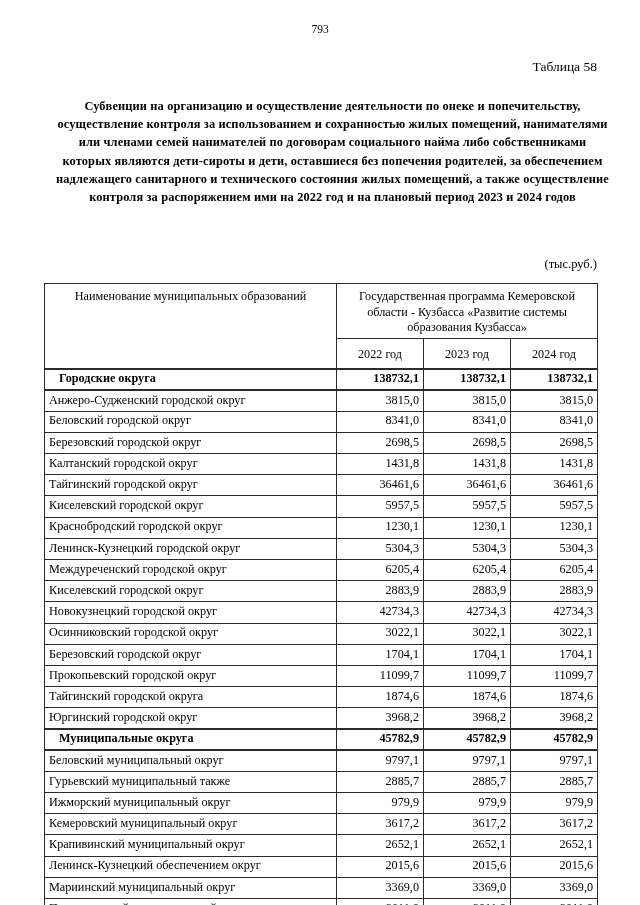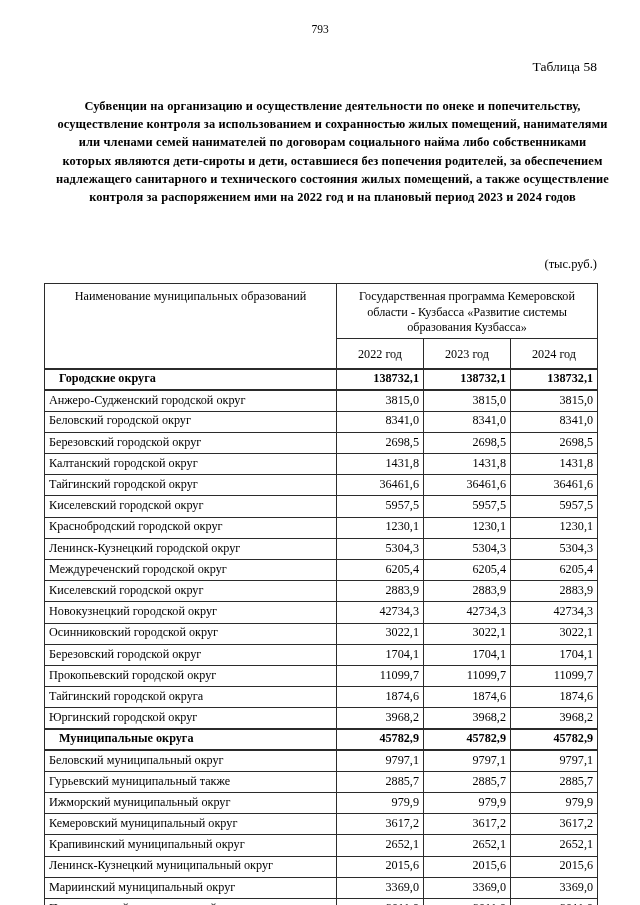--- a/index.html
+++ b/index.html
@@ -283,21 +283,21 @@
           <td class="num">3617,2</td>
           <td class="num">3617,2</td>
         </tr>
         <tr>
           <td class="name">Крапивинский муниципальный округ</td>
           <td class="num">2652,1</td>
           <td class="num">2652,1</td>
           <td class="num">2652,1</td>
         </tr>
         <tr>
-          <td class="name">Ленинск-Кузнецкий муниципальный округ</td>
+          <td class="name">Ленинск-Кузнецкий обеспечением округ</td>
           <td class="num">2015,6</td>
           <td class="num">2015,6</td>
           <td class="num">2015,6</td>
         </tr>
         <tr>
           <td class="name">Мариинский муниципальный округ</td>
           <td class="num">3369,0</td>
           <td class="num">3369,0</td>
           <td class="num">3369,0</td>
         </tr>

